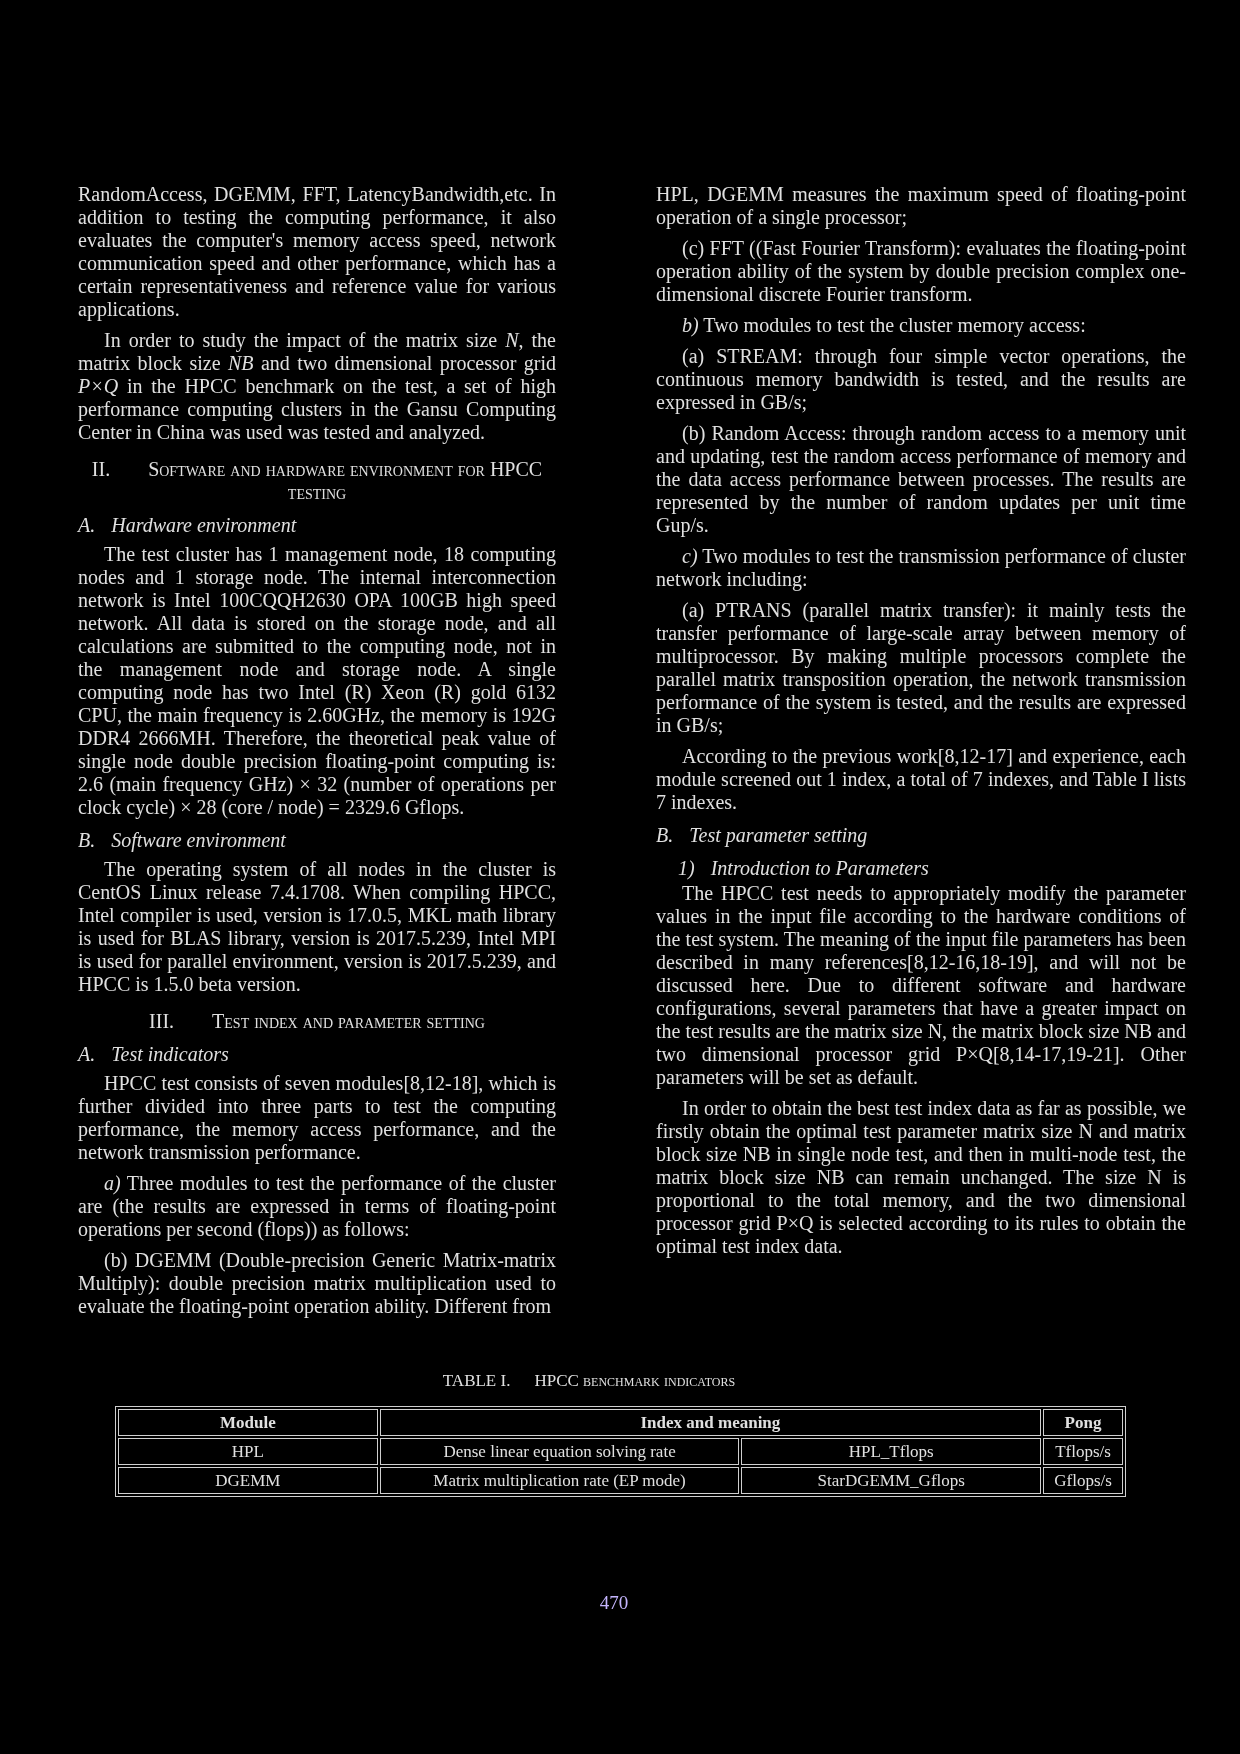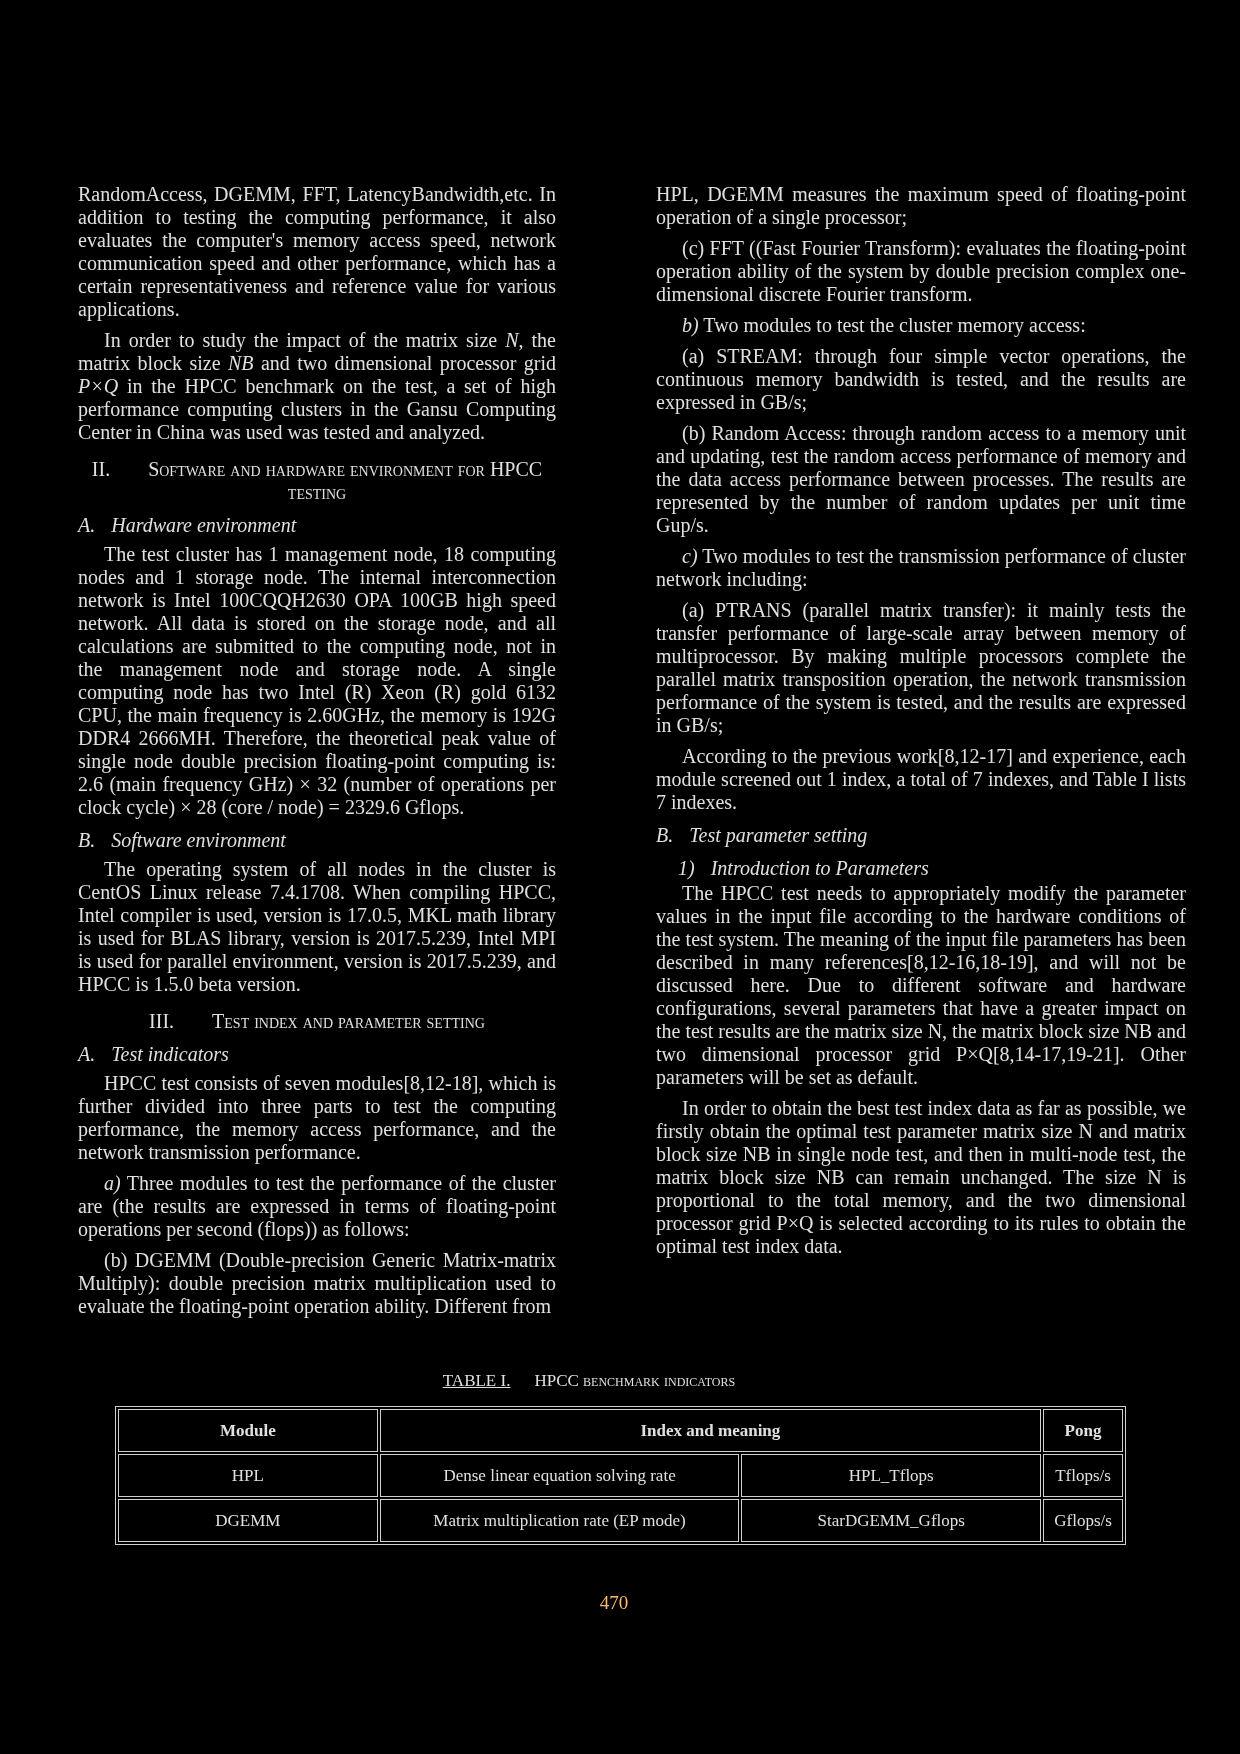--- a/index.html
+++ b/index.html
@@ -39,48 +39,48 @@
     text-indent:0;
   }
   .sub-heading .sub-num{margin-right:16px;}
   .sub-heading.level2{padding-left:22px;margin-bottom:2px;}
   .table-section{margin-top:18px;}
   .table-caption{
     text-align:center;
     font-size:17px;
     margin:0 60px 14px 0;
   }
-  .table-caption .cap-label{margin-right:24px;text-decoration:underline;}
+  .table-caption .cap-label{margin-right:24px;}
   .table-caption .cap-small{font-variant:small-caps;}
   .tbl-wrap{margin-left:37px;width:1011px;}
   table.tbl{
     width:100%;
     border:1px solid #cfcfcf;
     border-collapse:separate;
     border-spacing:2px;
     font-size:17px;
     color:#e0e0e0;
   }
   table.tbl th,table.tbl td{
     border:1px solid #cfcfcf;
     text-align:center;
     vertical-align:middle;
-    padding:9px 6px;
+    padding:1px 6px;
   }
   table.tbl th{font-weight:bold;}
   .col-module{width:26%;}
   .col-meaning{width:36%;}
   .col-index{width:30%;}
   .col-unit{width:8%;}
   .page-number{
     position:absolute;
     bottom:140px;left:0;right:12px;
     text-align:center;
     font-size:19px;
-    color:#fdba74;
+    color:#c4b5fd;
   }
 </style>
 </head>
 <body>
 
 <div class="page">
 
   <div class="columns">
 
     <div class="col col-left">

